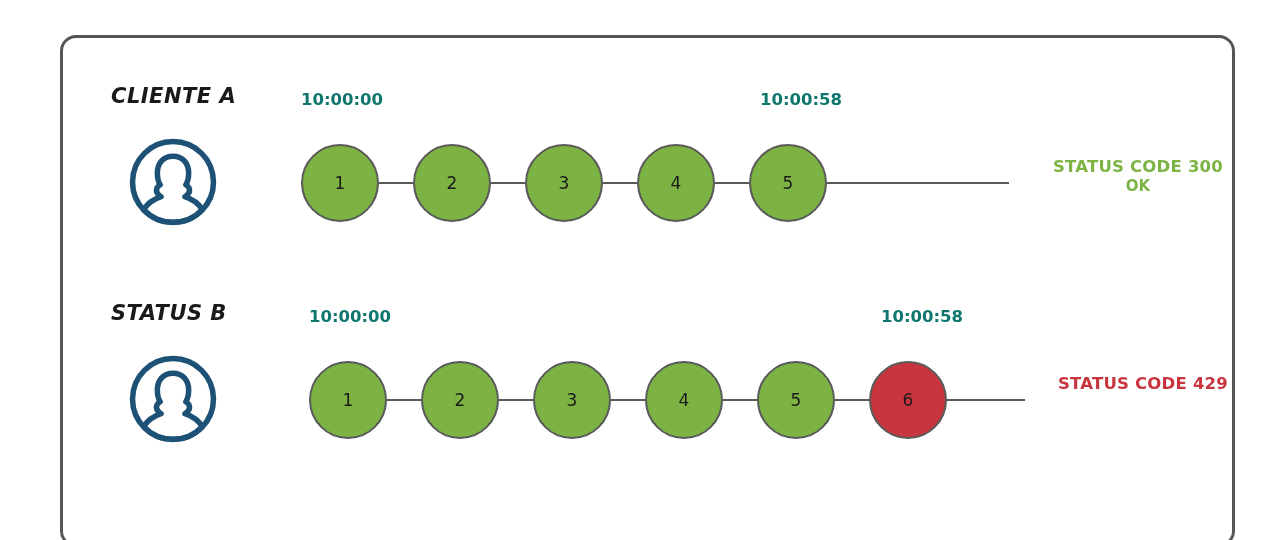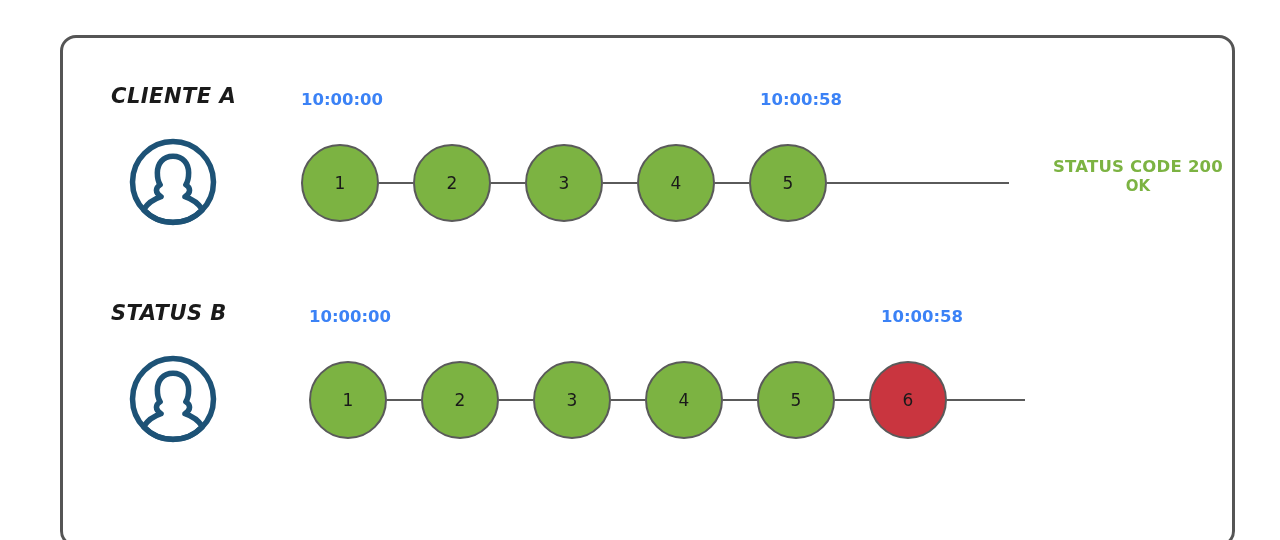--- a/index.html
+++ b/index.html
@@ -61,21 +61,21 @@
     height: 92px;
   }
   .avatar svg { display: block; width: 92px; height: 92px; }
 
   
   .timestamp {
     position: absolute;
     font-family: "DejaVu Sans", sans-serif;
     font-size: 16.5px;
     font-weight: bold;
-    color: #3b82f6;
+    color: #0f766e;
     white-space: nowrap;
     letter-spacing: 0px;
   }
 
   
   .chain {
     position: absolute;
     top: 105px;
     height: 80px;
     display: flex;
@@ -176,21 +176,21 @@
       <div class="connector"></div>
       <div class="node ok">3</div>
       <div class="connector"></div>
       <div class="node ok">4</div>
       <div class="connector"></div>
       <div class="node ok">5</div>
       <div class="tail"></div>
     </div>
 
     <div class="status" id="status-a">
-      <span class="line1">STATUS CODE 200</span>
+      <span class="line1">STATUS CODE 300</span>
       <span class="line2">OK</span>
     </div>
   </div>
 
   <div class="row" id="row-b">
 
     <div class="client-label">STATUS B</div>
 
     <div class="avatar">
       <svg viewBox="0 0 100 100" xmlns="http://www.w3.org/2000/svg">
@@ -223,16 +223,17 @@
       <div class="connector"></div>
       <div class="node ok">4</div>
       <div class="connector"></div>
       <div class="node ok">5</div>
       <div class="connector"></div>
       <div class="node fail">6</div>
       <div class="tail"></div>
     </div>
 
     <div class="status" id="status-b">
+      <span class="line1">STATUS CODE 429</span>
     </div>
   </div>
 
 </div>
 
 </body></html>

